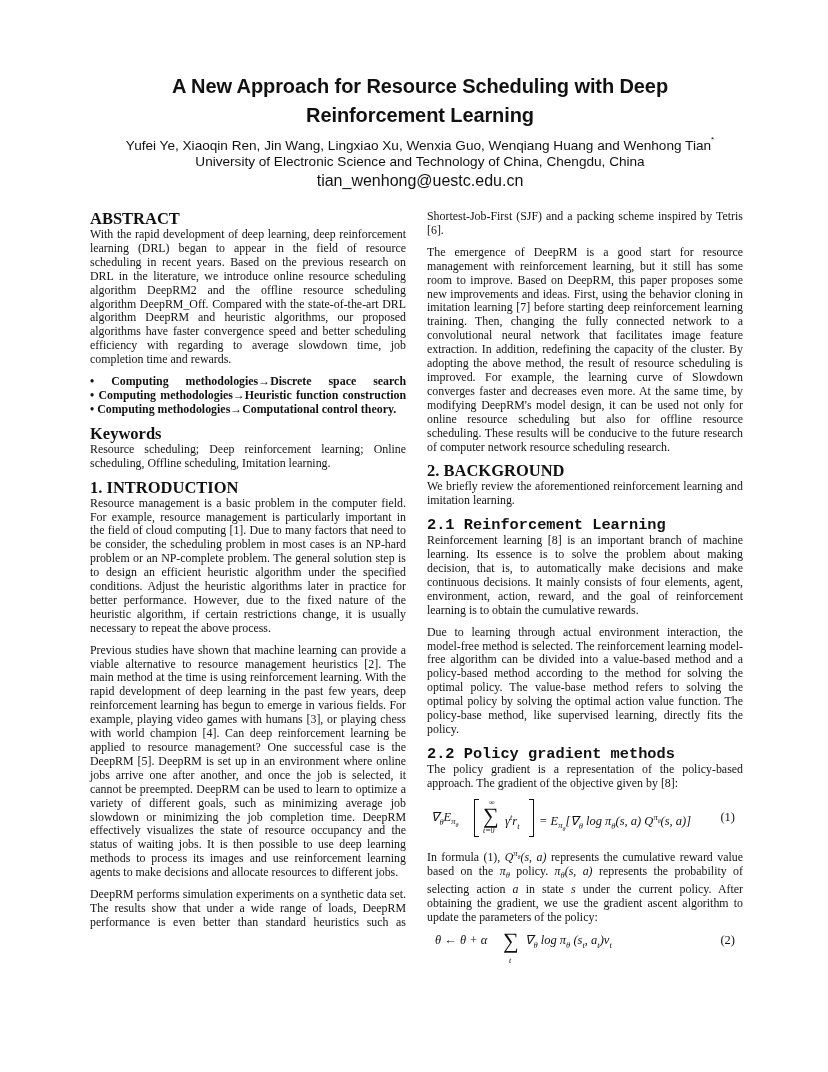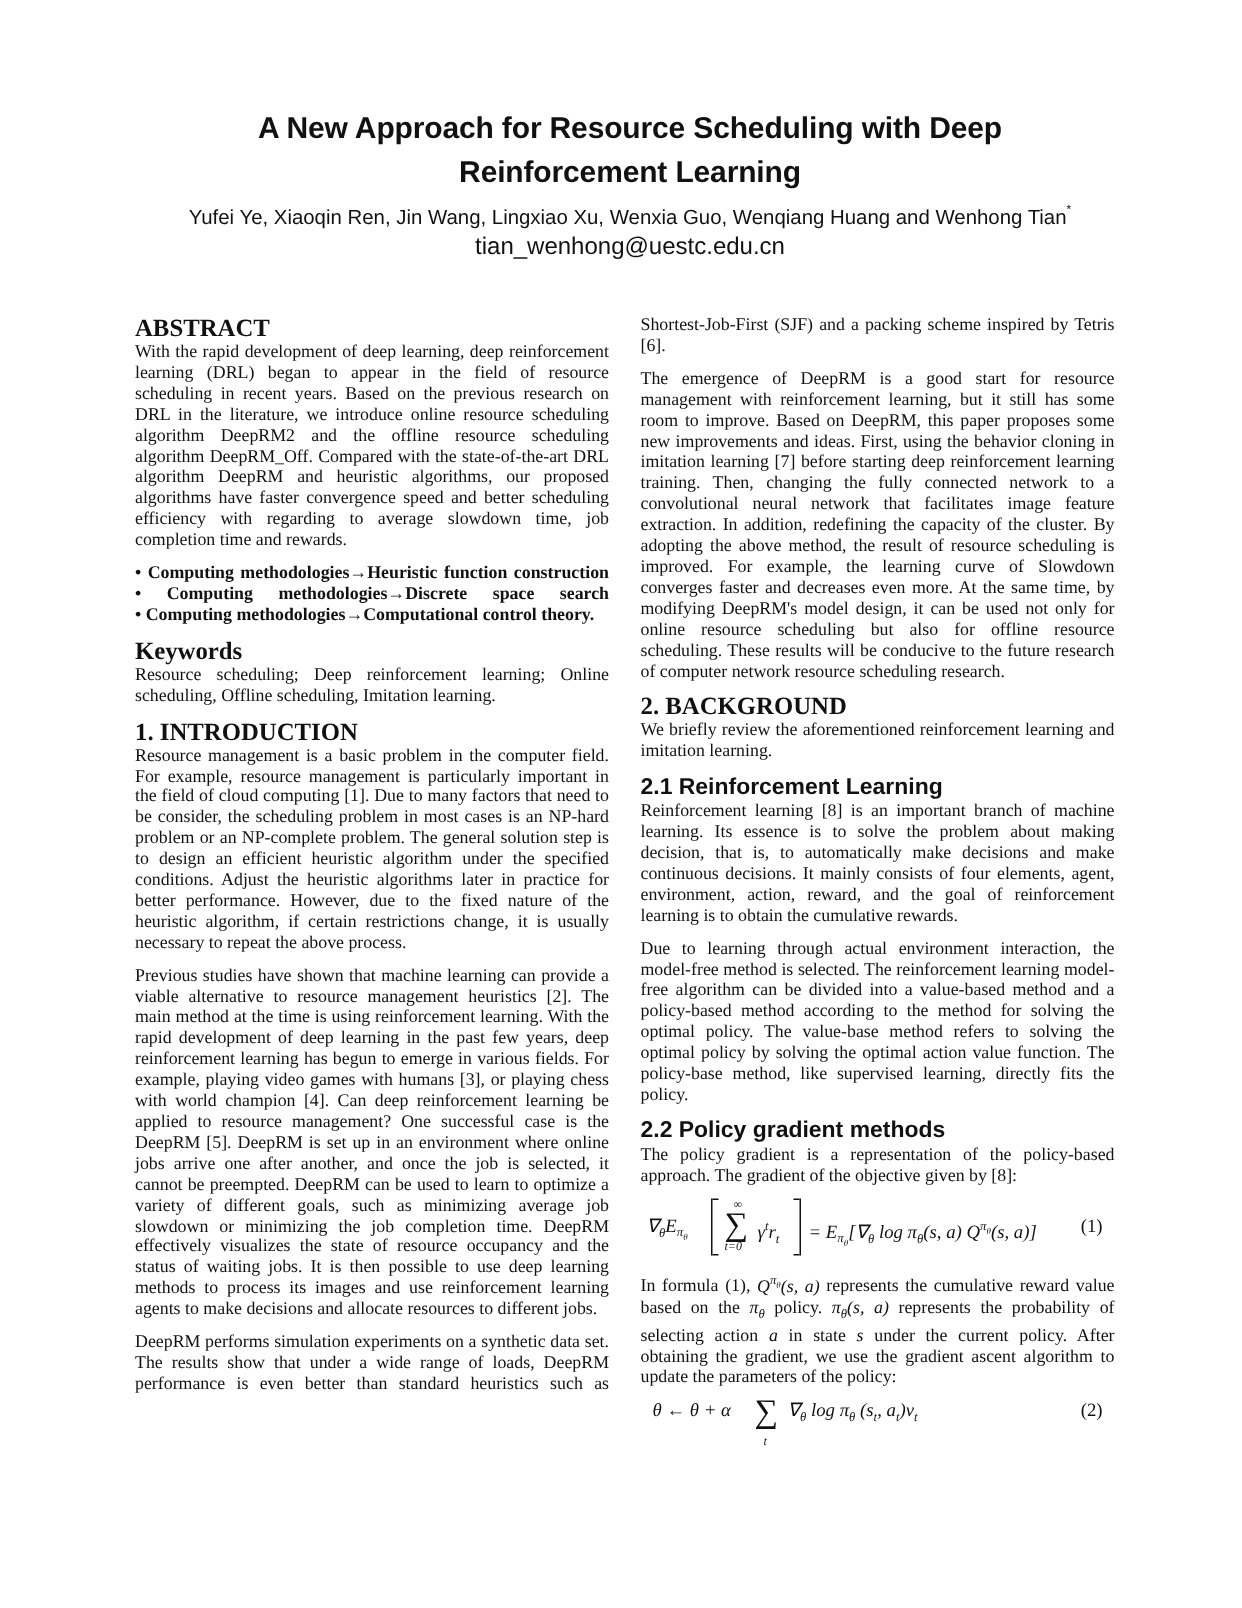--- a/index.html
+++ b/index.html
@@ -11,21 +11,21 @@
   .authors { font-size: 13.6px; line-height: 17px; margin-top: 3px; }
   .authors sup { font-size: 8px; position: relative; top: -2px; }
   .affil { font-size: 13.6px; line-height: 16px; }
   .email { font-size: 16px; line-height: 20px; margin-top: 1px; }
 
   .col { position: absolute; top: 210px; width: 316px; font-family: "Liberation Serif", serif; font-size: 11.9px; line-height: 13.9px; text-align: justify; }
   .col-left { left: 90px; }
   .col-right { left: 427px; }
 
   h2.sec { font-family: "Liberation Serif", serif; font-weight: bold; font-size: 16.5px; line-height: 18px; margin: 0; padding: 0; }
-  h3.sub { font-family: Liberation Sans, sans-serif; font-weight: bold; font-size: 15.3px; line-height: 18px; margin: 0; padding: 0; }
+  h3.sub { font-family: Liberation Mono, monospace; font-weight: bold; font-size: 15.3px; line-height: 18px; margin: 0; padding: 0; }
   p { margin: 0; }
   .gap { height: 8px; }
   .ccs-line { font-weight: bold; text-align: justify; text-align-last: justify; }
   .ccs-line.last { text-align-last: left; }
 
   .eq { position: relative; font-family: "Liberation Serif", serif; font-style: italic; font-size: 12.5px; white-space: nowrap; }
   .eq .num { position: absolute; right: 8px; font-style: normal; }
   .eq1 { height: 46px; margin: 6px 0 4px 0; }
   .eq2 { height: 36px; margin: 5px 0 0 0; text-decoration: underline; }
   .bracket { display: inline-block; vertical-align: middle; border-left: 1.3px solid #111; border-right: 1.3px solid #111; height: 38px; width: 58px; position: relative; margin: 0 1px; }
@@ -49,30 +49,31 @@
 <div class="page">
 
   <div class="title-block">
     <h1 class="paper-title">
       <span>A New Approach for Resource Scheduling with Deep</span><br>
       <span>Reinforcement Learning</span>
     </h1>
     <div class="authors">
       <span>Yufei Ye, Xiaoqin Ren, Jin Wang, Lingxiao Xu, Wenxia Guo, Wenqiang Huang and Wenhong Tian</span><sup>*</sup>
     </div>
+    <div class="affil">University of Electronic Science and Technology of China, Chengdu, China</div>
     <div class="email">tian_wenhong@uestc.edu.cn</div>
   </div>
 
   <div class="col col-left">
     <h2 class="sec">ABSTRACT</h2>
     <p>With the rapid development of deep learning, deep reinforcement learning (DRL) began to appear in the field of resource scheduling in recent years. Based on the previous research on DRL in the literature, we introduce online resource scheduling algorithm DeepRM2 and the offline resource scheduling algorithm DeepRM_Off. Compared with the state-of-the-art DRL algorithm DeepRM and heuristic algorithms, our proposed algorithms have faster convergence speed and better scheduling efficiency with regarding to average slowdown time, job completion time and rewards.</p>
     <div class="gap"></div>
 
+    <div class="ccs-line">• Computing methodologies→Discrete space search</div>
     <div class="ccs-line">• Computing methodologies→Heuristic function construction</div>
-    <div class="ccs-line">• Computing methodologies→Discrete space search</div>
     <div class="ccs-line last">• Computing methodologies→Computational control theory.</div>
     <div class="gap"></div>
 
     <h2 class="sec">Keywords</h2>
     <p>Resource scheduling; Deep reinforcement learning; Online scheduling, Offline scheduling, Imitation learning.</p>
     <div class="gap"></div>
 
     <h2 class="sec">1.  INTRODUCTION</h2>
     <p>Resource management is a basic problem in the computer field. For example, resource management is particularly important in the field of cloud computing [1]. Due to many factors that need to be consider, the scheduling problem in most cases is an NP-hard problem or an NP-complete problem. The general solution step is to design an efficient heuristic algorithm under the specified conditions. Adjust the heuristic algorithms later in practice for better performance. However, due to the fixed nature of the heuristic algorithm, if certain restrictions change, it is usually necessary to repeat the above process.</p>
     <div class="gap"></div>

